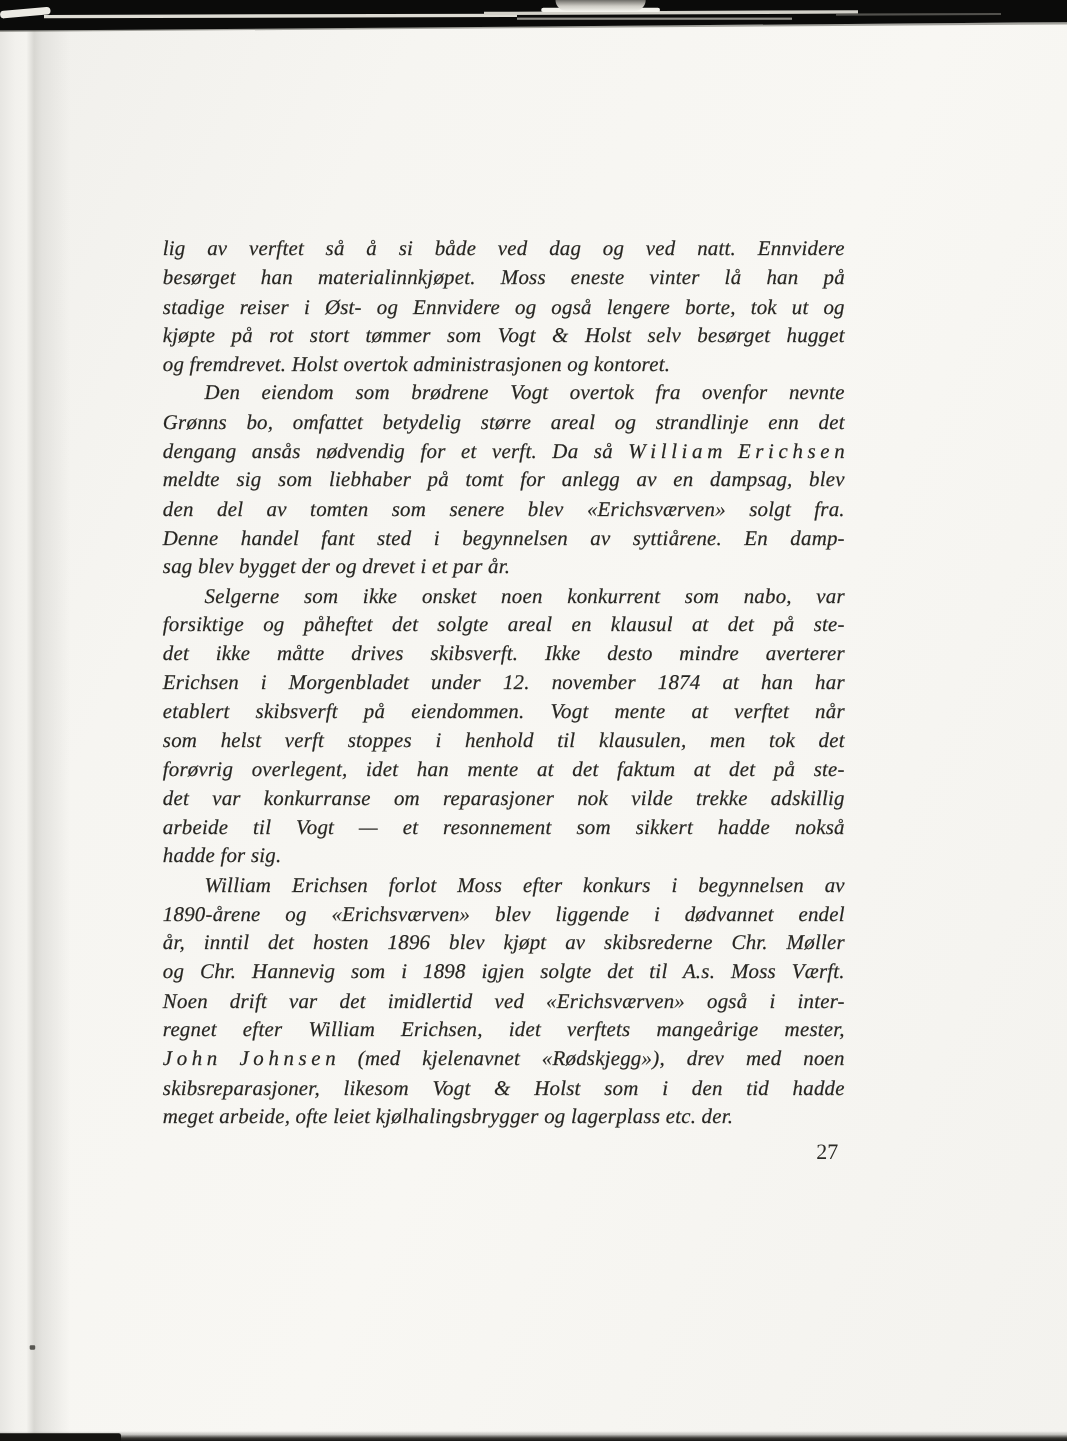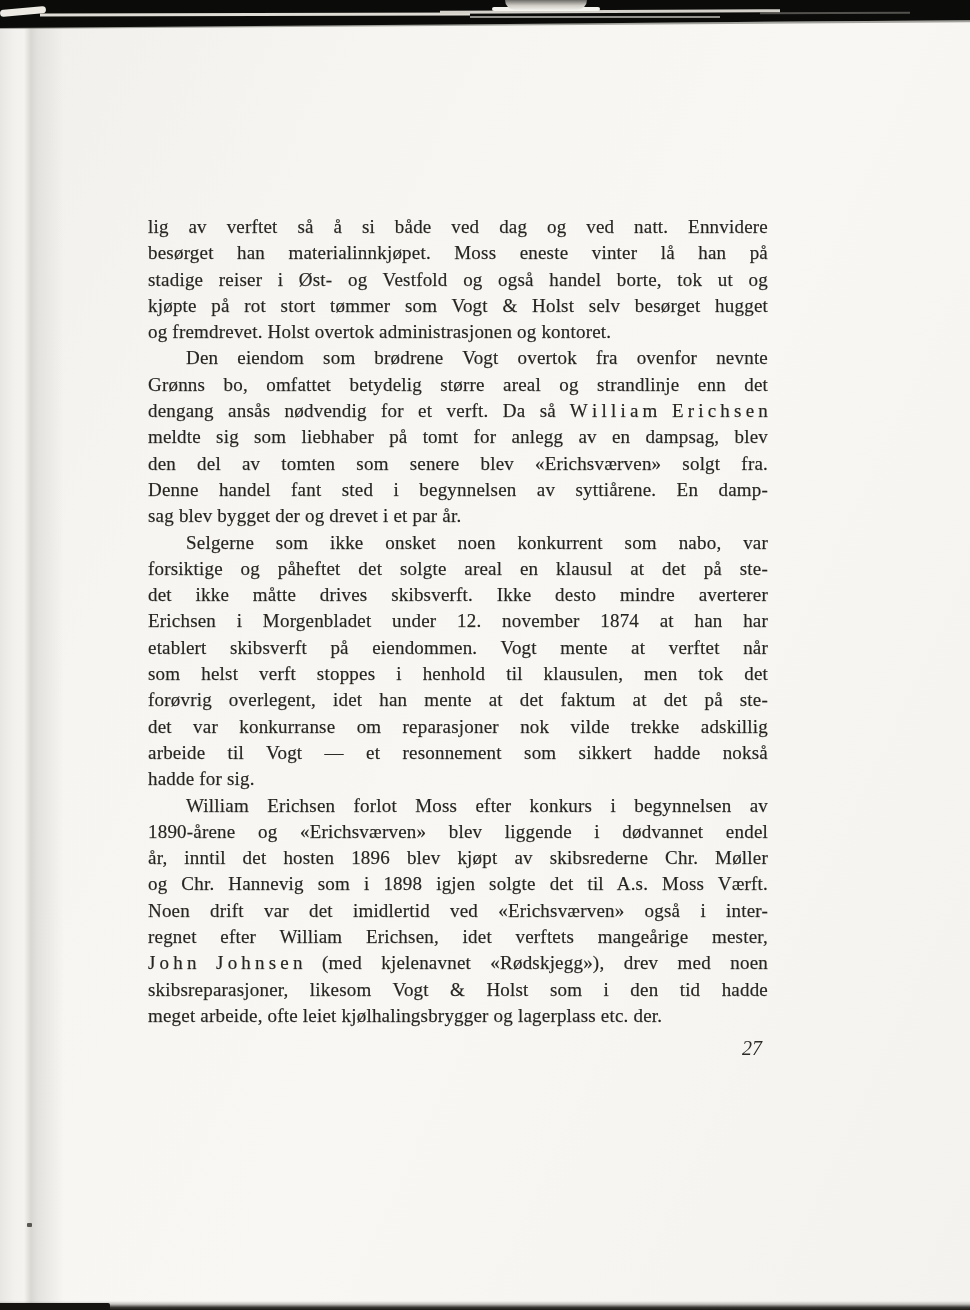--- a/index.html
+++ b/index.html
@@ -74,27 +74,27 @@
     -webkit-text-stroke: 0.25px rgba(38,37,33,0.7);
   }
   .paragraph { margin: 0; }
   .line {
     height: 26.3px;
     text-align: justify;
     text-align-last: justify;
     text-justify: inter-word;
     white-space: normal;
     overflow: visible;
+    font-style: italic;
   }
   .line.indent { padding-left: 38px; }
   .line.last { text-align-last: left; }
   .page-number {
     position: absolute; left: 148px; top: 1037px; width: 614px; z-index: 3;
     text-align: right;
-    font-style: italic;
     font-size: 20px;
     color: #2b2a25;
   }
 </style>
 </head>
 <body>
 
 <div class="sheet">
 
   <div class="band-underline"></div>
@@ -107,21 +107,21 @@
   <div class="clamp-glow"></div>
   <div class="clamp-blob"></div>
 
   <div class="gutter"></div>
   <div class="speck"></div>
 
   <div class="text-block">
       <div class="paragraph">
         <div class="line">lig av verftet så å si både ved dag og ved natt. Ennvidere</div>
         <div class="line">besørget han materialinnkjøpet. Moss eneste vinter lå han på</div>
-        <div class="line">stadige reiser i Øst- og Vestfold og også handel borte, tok ut og</div>
+        <div class="line">stadige reiser i Øst- og Ennvidere og også lengere borte, tok ut og</div>
         <div class="line">kjøpte på rot stort tømmer som Vogt &amp; Holst selv besørget hugget</div>
         <div class="line last">og fremdrevet. Holst overtok administrasjonen og kontoret.</div>
       </div>
       <div class="paragraph">
         <div class="line indent">Den eiendom som brødrene Vogt overtok fra ovenfor nevnte</div>
         <div class="line">Grønns bo, omfattet betydelig større areal og strandlinje enn det</div>
         <div class="line">dengang ansås nødvendig for et verft. Da så W i l l i a m E r i c h s e n</div>
         <div class="line">meldte sig som liebhaber på tomt for anlegg av en dampsag, blev</div>
         <div class="line">den del av tomten som senere blev «Erichsværven» solgt fra.</div>
         <div class="line">Denne handel fant sted i begynnelsen av syttiårene. En damp-</div>

